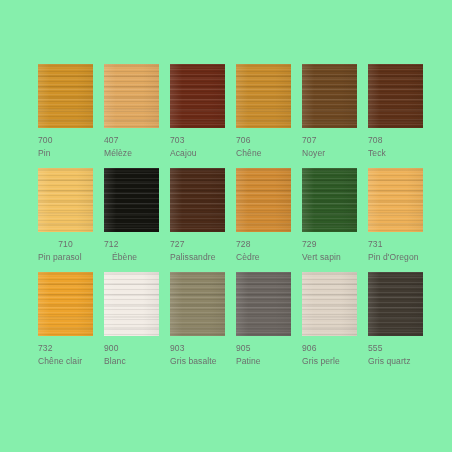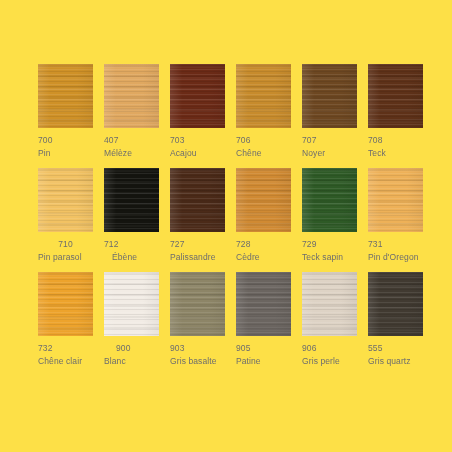--- a/index.html
+++ b/index.html
@@ -94,21 +94,21 @@
     font-size: 8.5px;
     line-height: 11px;
     color: #6d6d6d;
     letter-spacing: 0.1px;
     white-space: nowrap;
   }
 </style>
 </head>
 <body>
 
-<div id="swatch-chart" style="background: #fde047;">
+<div id="swatch-chart" style="background: #86efac;">
   <div class="grid">
 
     <div class="row">
       <div class="cell">
         <div class="swatch" style="background-color: rgb(207, 145, 39);">
           <div class="grain"></div>
           <div class="grain2"></div>
           <div class="sheen"></div>
         </div>
         <div class="code" style="color: rgb(109, 109, 109);">700</div>
@@ -198,21 +198,21 @@
         <div class="code" style="color: rgb(109, 109, 109);">728</div>
         <div class="name" style="color: rgb(109, 109, 109);">Cèdre</div>
       </div>
       <div class="cell">
         <div class="swatch" style="background-color: rgb(46, 90, 38);">
           <div class="grain"></div>
           <div class="grain2"></div>
           <div class="sheen"></div>
         </div>
         <div class="code" style="color: rgb(109, 109, 109);">729</div>
-        <div class="name" style="color: rgb(109, 109, 109);">Teck sapin</div>
+        <div class="name" style="color: rgb(109, 109, 109);">Vert sapin</div>
       </div>
       <div class="cell">
         <div class="swatch" style="background-color: rgb(238, 177, 88);">
           <div class="grain"></div>
           <div class="grain2"></div>
           <div class="sheen"></div>
         </div>
         <div class="code" style="color: rgb(109, 109, 109);">731</div>
         <div class="name" style="color: rgb(109, 109, 109);">Pin d'Oregon</div>
       </div>
@@ -227,21 +227,21 @@
         </div>
         <div class="code" style="color: rgb(109, 109, 109);">732</div>
         <div class="name" style="color: rgb(109, 109, 109);">Chêne clair</div>
       </div>
       <div class="cell">
         <div class="swatch" style="background-color: rgb(242, 236, 229);">
           <div class="grain"></div>
           <div class="grain2"></div>
           <div class="sheen"></div>
         </div>
-        <div class="code" style="color: rgb(109, 109, 109); margin-left: 12px;">900</div>
+        <div class="code" style="color: rgb(109, 109, 109);">900</div>
         <div class="name" style="color: rgb(109, 109, 109);">Blanc</div>
       </div>
       <div class="cell">
         <div class="swatch" style="background-color: rgb(141, 133, 103);">
           <div class="grain"></div>
           <div class="grain2"></div>
           <div class="sheen"></div>
         </div>
         <div class="code" style="color: rgb(109, 109, 109);">903</div>
         <div class="name" style="color: rgb(109, 109, 109);">Gris basalte</div>

